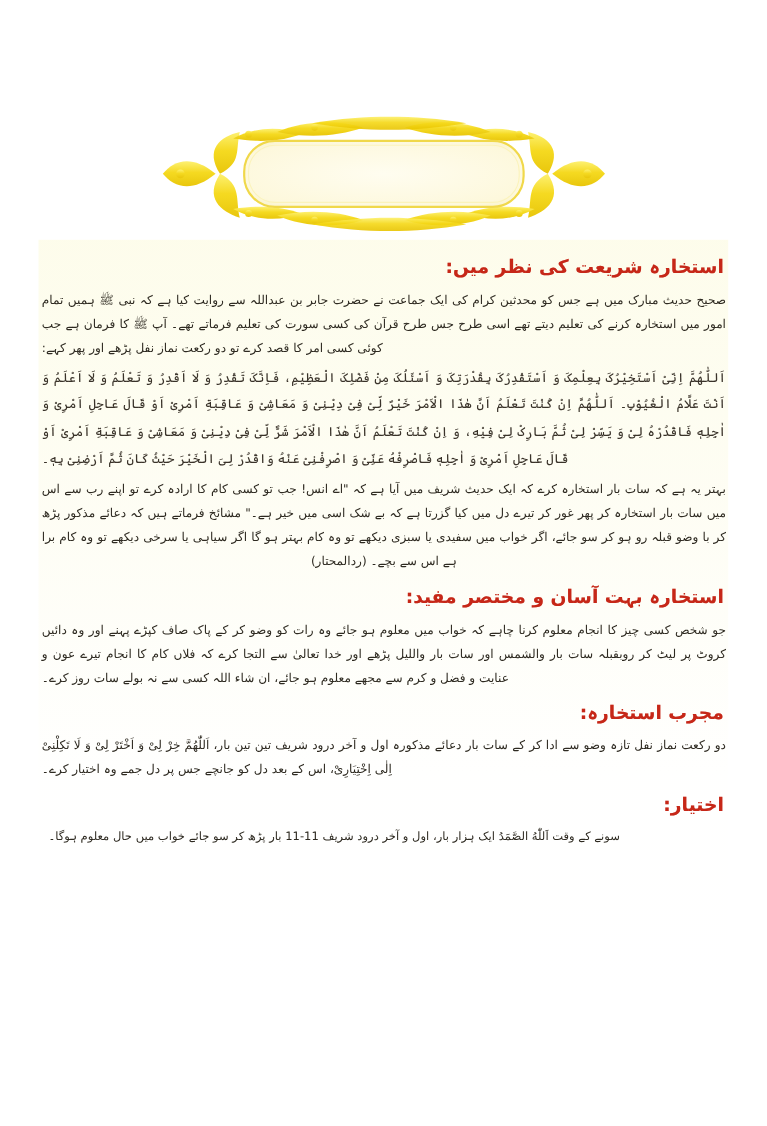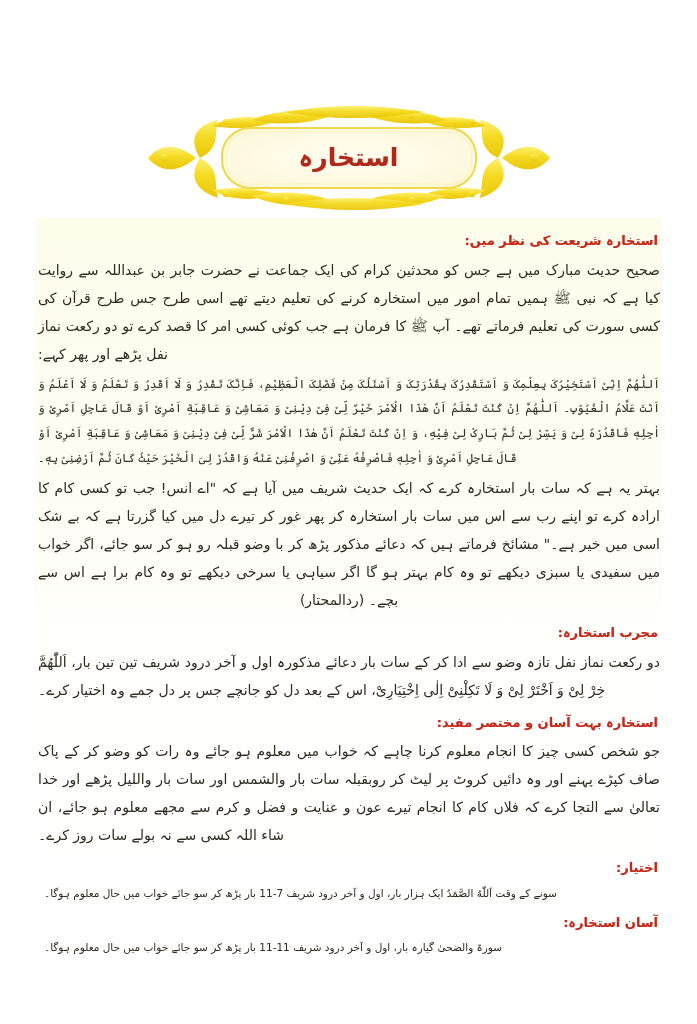--- a/index.html
+++ b/index.html
@@ -80,36 +80,36 @@
     position: absolute;
     left: 38px;
     top: 222px;
     width: 622px;
   }
 
   .section { margin-bottom: 4px; }
 
   .heading {
     color: #c62718;
-    font-size: 13px;
+    font-size: 17px;
     font-weight: 700;
     text-align: right;
     direction: rtl;
     line-height: 1.5;
     margin: 9px 0 5px 0;
     padding-right: 2px;
     text-shadow: 0 0 0.6px rgba(198,39,24,0.4);
   }
 
   .para {
     direction: rtl;
     text-align: justify;
     text-align-last: left;
     color: #2e2a21;
-    font-size: 14px;
+    font-size: 11px;
     line-height: 2.0;
     margin: 0 0 4px 0;
     letter-spacing: 0.1px;
   }
   .para.center-last { text-align-last: center; }
 
   .arabic {
     direction: rtl;
     text-align: justify;
     text-align-last: left;
@@ -184,47 +184,42 @@
         </g>
 
         <g fill="url(#gold)" opacity="0.9">
           <path d="M150 6 C200 -2, 240 -2, 290 6 C240 14, 200 14, 150 6 Z"></path>
           <path d="M150 98 C200 106, 240 106, 290 98 C240 90, 200 90, 150 98 Z"></path>
         </g>
 
         <rect x="88" y="22" width="254" height="60" rx="28" ry="28" fill="url(#plate)" stroke="#f0d84a" stroke-width="2"></rect>
         <rect x="92" y="26" width="246" height="52" rx="24" ry="24" fill="none" stroke="#fbf3bb" stroke-width="1"></rect>
       </svg>
-      <div class="banner-title">استخارہ</div>
     </div>
   </div>
 
   <div class="body-area">
 
     <div class="section">
       <div class="heading">استخارہ شریعت کی نظر میں:</div>
       <p class="para">صحیح حدیث مبارک میں ہے جس کو محدثین کرام کی ایک جماعت نے حضرت جابر بن عبداللہ سے روایت کیا ہے کہ نبی ﷺ ہمیں تمام امور میں استخارہ کرنے کی تعلیم دیتے تھے اسی طرح جس طرح قرآن کی کسی سورت کی تعلیم فرماتے تھے۔ آپ ﷺ کا فرمان ہے جب کوئی کسی امر کا قصد کرے تو دو رکعت نماز نفل پڑھے اور پھر کہے:</p>
       <p class="arabic">اَللّٰهُمَّ اِنِّیْ اَسْتَخِیْرُکَ بِعِلْمِکَ وَ اَسْتَقْدِرُکَ بِقُدْرَتِکَ وَ اَسْئَلُکَ مِنْ فَضْلِکَ الْعَظِیْمِ، فَاِنَّکَ تَقْدِرُ وَ لَا اَقْدِرُ وَ تَعْلَمُ وَ لَا اَعْلَمُ وَ اَنْتَ عَلَّامُ الْغُیُوْبِ۔ اَللّٰهُمَّ اِنْ کُنْتَ تَعْلَمُ اَنَّ هٰذَا الْاَمْرَ خَیْرٌ لِّیْ فِیْ دِیْنِیْ وَ مَعَاشِیْ وَ عَاقِبَةِ اَمْرِیْ اَوْ قَالَ عَاجِلِ اَمْرِیْ وَ اٰجِلِهٖ فَاقْدُرْهُ لِیْ وَ یَسِّرْ لِیْ ثُمَّ بَارِکْ لِیْ فِیْهِ، وَ اِنْ کُنْتَ تَعْلَمُ اَنَّ هٰذَا الْاَمْرَ شَرٌّ لِّیْ فِیْ دِیْنِیْ وَ مَعَاشِیْ وَ عَاقِبَةِ اَمْرِیْ اَوْ قَالَ عَاجِلِ اَمْرِیْ وَ اٰجِلِهٖ فَاصْرِفْهُ عَنِّیْ وَ اصْرِفْنِیْ عَنْهُ وَاقْدُرْ لِیَ الْخَیْرَ حَیْثُ کَانَ ثُمَّ اَرْضِنِیْ بِهٖ۔</p>
       <p class="para center-last">بہتر یہ ہے کہ سات بار استخارہ کرے کہ ایک حدیث شریف میں آیا ہے کہ "اے انس! جب تو کسی کام کا ارادہ کرے تو اپنے رب سے اس میں سات بار استخارہ کر پھر غور کر تیرے دل میں کیا گزرتا ہے کہ بے شک اسی میں خیر ہے۔" مشائخ فرماتے ہیں کہ دعائے مذکور پڑھ کر با وضو قبلہ رو ہو کر سو جائے، اگر خواب میں سفیدی یا سبزی دیکھے تو وہ کام بہتر ہو گا اگر سیاہی یا سرخی دیکھے تو وہ کام برا ہے اس سے بچے۔ (ردالمحتار)</p>
     </div>
 
     <div class="section">
+      <div class="heading">استخارہ بہت آسان و مختصر مفید:</div>
+      <p class="para">جو شخص کسی چیز کا انجام معلوم کرنا چاہے کہ خواب میں معلوم ہو جائے وہ رات کو وضو کر کے پاک صاف کپڑے پہنے اور وہ دائیں کروٹ پر لیٹ کر روبقبلہ سات بار والشمس اور سات بار واللیل پڑھے اور خدا تعالیٰ سے التجا کرے کہ فلاں کام کا انجام تیرے عون و عنایت و فضل و کرم سے مجھے معلوم ہو جائے، ان شاء اللہ کسی سے نہ بولے سات روز کرے۔</p>
+    </div>
+
+    <div class="section">
       <div class="heading">مجرب استخارہ:</div>
       <p class="para">دو رکعت نماز نفل تازہ وضو سے ادا کر کے سات بار دعائے مذکورہ اول و آخر درود شریف تین تین بار، اَللّٰهُمَّ خِرْ لِیْ وَ اَخْتَرْ لِیْ وَ لَا تَکِلْنِیْ اِلٰی اِخْتِیَارِیْ، اس کے بعد دل کو جانچے جس پر دل جمے وہ اختیار کرے۔</p>
     </div>
 
     <div class="section">
-      <div class="heading">استخارہ بہت آسان و مختصر مفید:</div>
-      <p class="para">جو شخص کسی چیز کا انجام معلوم کرنا چاہے کہ خواب میں معلوم ہو جائے وہ رات کو وضو کر کے پاک صاف کپڑے پہنے اور وہ دائیں کروٹ پر لیٹ کر روبقبلہ سات بار والشمس اور سات بار واللیل پڑھے اور خدا تعالیٰ سے التجا کرے کہ فلاں کام کا انجام تیرے عون و عنایت و فضل و کرم سے مجھے معلوم ہو جائے، ان شاء اللہ کسی سے نہ بولے سات روز کرے۔</p>
-    </div>
-
-    <div class="section">
       <div class="heading">اختیار:</div>
-      <p class="single-line">سونے کے وقت اَللّٰهُ الصَّمَدُ ایک ہزار بار، اول و آخر درود شریف 7-11 بار پڑھ کر سو جائے خواب میں حال معلوم ہوگا۔</p>
-    </div>
-
-    <div class="section">
-      <div class="heading">آسان استخارہ:</div>
-      <p class="single-line">سورۃ والضحیٰ گیارہ بار، اول و آخر درود شریف 11-11 بار پڑھ کر سو جائے خواب میں حال معلوم ہوگا۔</p>
-    </div>
+      <p class="single-line">سونے کے وقت اَللّٰهُ الصَّمَدُ ایک ہزار بار، اول و آخر درود شریف 11-11 بار پڑھ کر سو جائے خواب میں حال معلوم ہوگا۔</p>
+    </div>
+
 
   </div>
 </div>
 
 </body></html>

